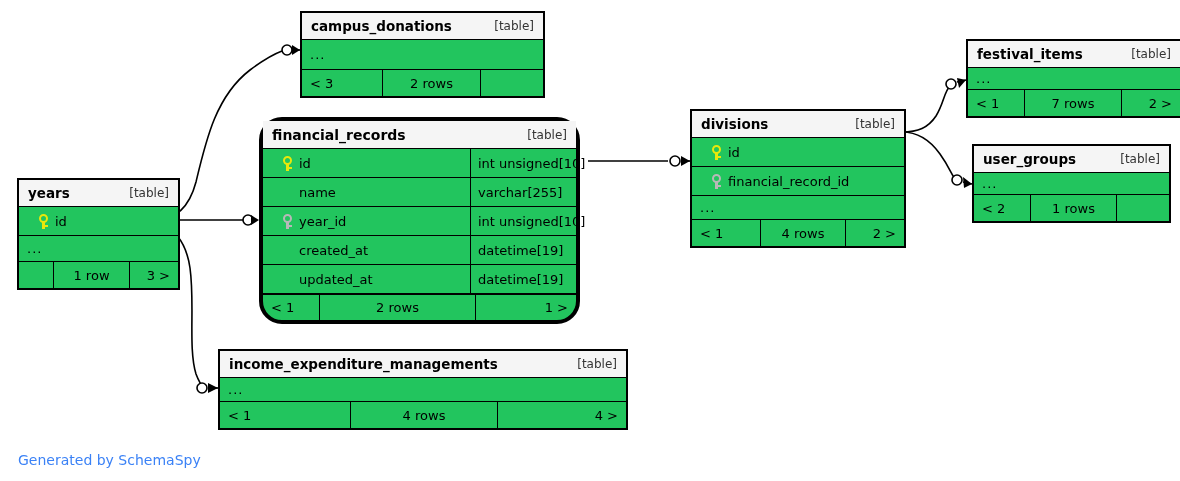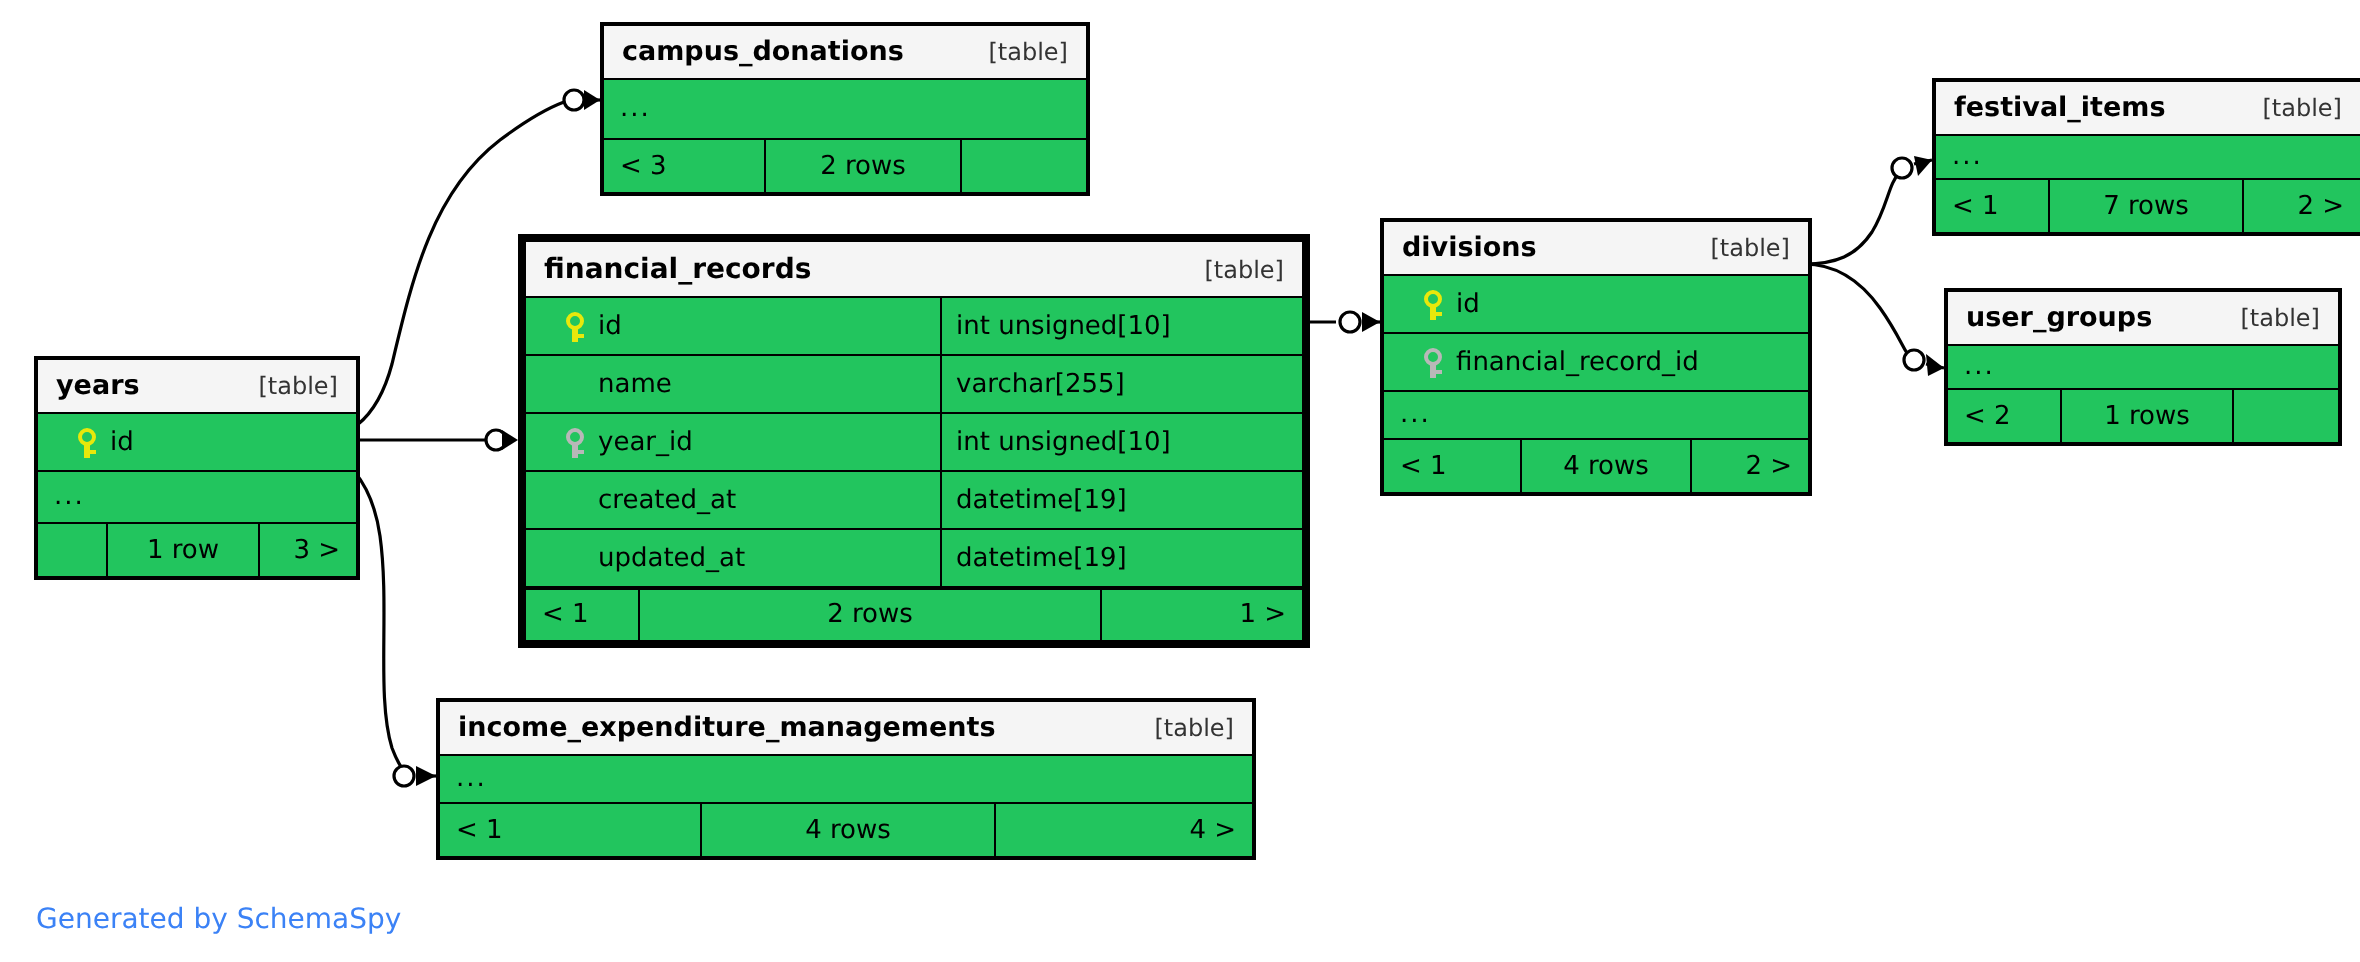--- a/index.html
+++ b/index.html
@@ -173,21 +173,21 @@
       <span class="t-tag">[table]</span>
     </div>
     <div class="ellipsis-row" style="height:30px;">...</div>
     <div class="t-foot">
       <div class="f-cell f-left" style="flex:0 0 80px;">&lt; 3</div>
       <div class="f-cell f-mid" style="flex:1 1 auto;">2 rows</div>
       <div class="f-cell f-right" style="flex:0 0 62px;"></div>
     </div>
   </div>
 
-  <div class="tbl focal" style="left:259px;top:117px;width:396px;">
+  <div class="tbl focal" style="left:259px;top:117px;width:321px;border-radius:23px;">
     <div class="t-head" style="height:28px;">
       <span class="t-name" style="font-size:14px;">financial_records</span>
       <span class="t-tag">[table]</span>
     </div>
 
     <div class="t-row">
       <span class="c-name" style="flex:0 0 195px;">
         <span class="key pk">
             <i class="bow"></i>
             <i class="shaft"></i>

